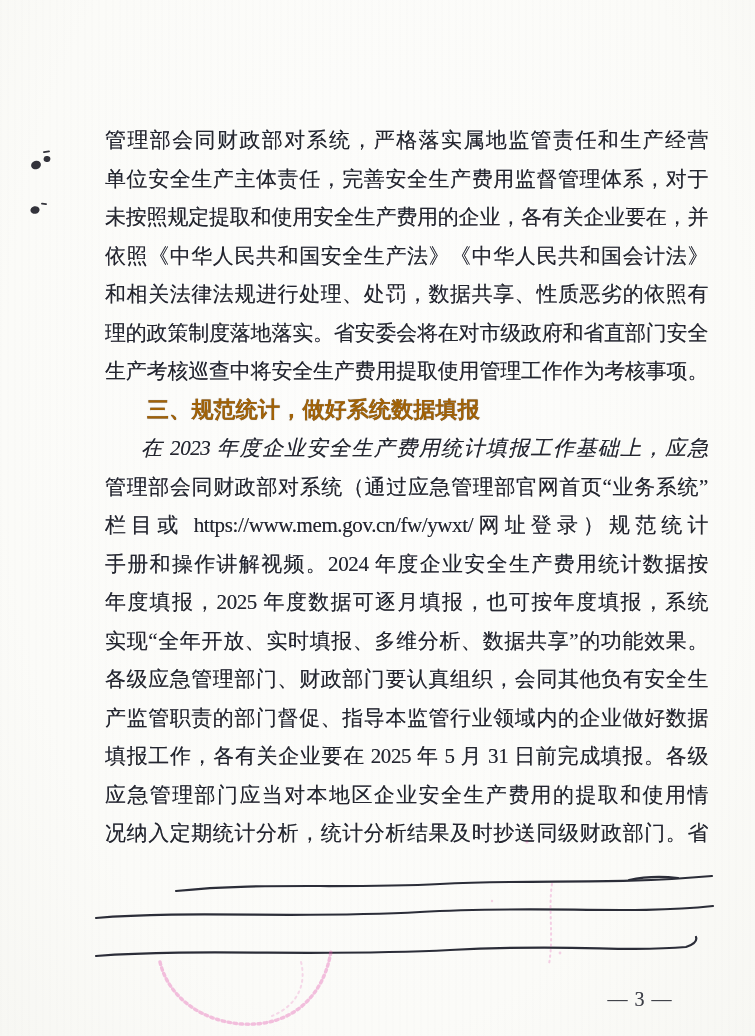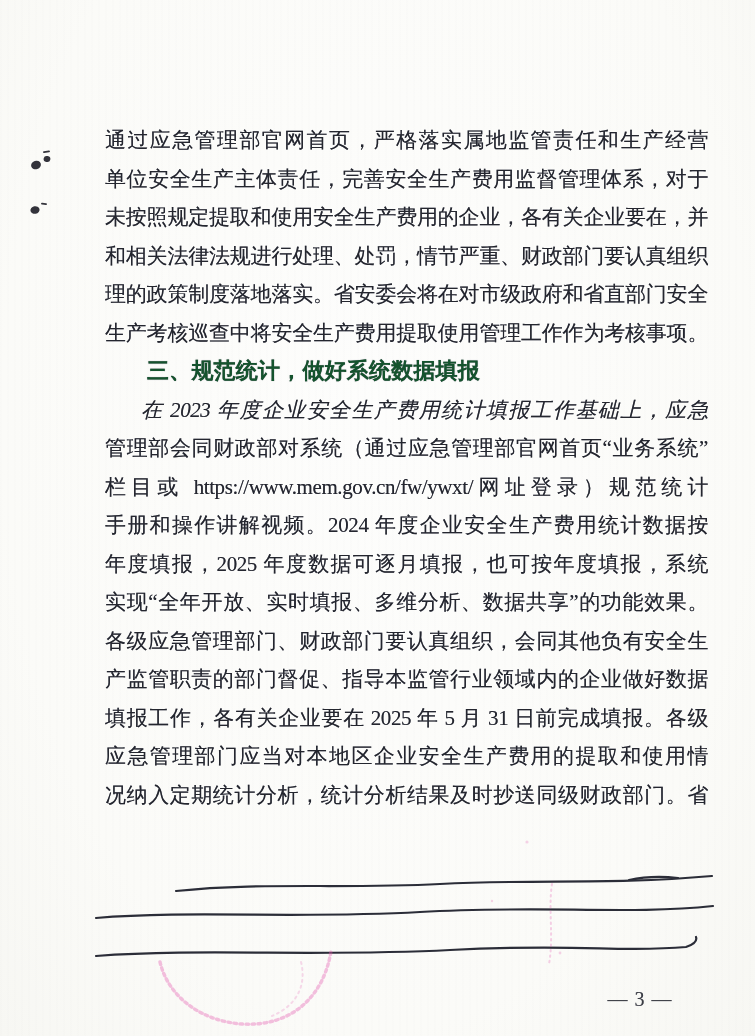--- a/index.html
+++ b/index.html
@@ -26,40 +26,41 @@
   }
   .jline{
     white-space:normal;
     text-align:justify;text-align-last:justify;
     overflow:hidden;
   }
   .indent{text-indent:36px;font-style:italic;}
   .heading{
     font-weight:bold;font-size:22px;letter-spacing:0.2px;
     text-align:left;text-align-last:left;text-indent:42px;
-    color:#14532d;
+    color:#a16207;
     text-shadow:0 0 0.7px rgba(25,27,45,0.7);
   }
   .pagenum{
     position:absolute;left:600px;top:988px;width:80px;
     font-size:20px;letter-spacing:1px;color:#3b3d45;text-align:center;
     text-shadow:0 0 0.5px rgba(50,52,70,0.4);
   }
   svg.overlay{position:absolute;left:0;top:0;pointer-events:none;}
 </style>
 </head>
 <body>
 
 <div class="paper"></div>
 
 <div class="textblock">
-  <div class="line jline">通过应急管理部官网首页，严格落实属地监管责任和生产经营</div>
+  <div class="line jline">管理部会同财政部对系统，严格落实属地监管责任和生产经营</div>
   <div class="line jline">单位安全生产主体责任，完善安全生产费用监督管理体系，对于</div>
   <div class="line jline">未按照规定提取和使用安全生产费用的企业，各有关企业要在，并</div>
-  <div class="line jline">和相关法律法规进行处理、处罚，情节严重、财政部门要认真组织</div>
+  <div class="line jline">依照《中华人民共和国安全生产法》《中华人民共和国会计法》</div>
+  <div class="line jline">和相关法律法规进行处理、处罚，数据共享、性质恶劣的依照有</div>
   <div class="line jline">理的政策制度落地落实。省安委会将在对市级政府和省直部门安全</div>
   <div class="line jline">生产考核巡查中将安全生产费用提取使用管理工作作为考核事项。</div>
   <div class="line heading">三、规范统计，做好系统数据填报</div>
   <div class="line jline indent">在 2023 年度企业安全生产费用统计填报工作基础上，应急</div>
   <div class="line jline">管理部会同财政部对系统（通过应急管理部官网首页“业务系统”</div>
   <div class="line jline">栏目或 https://www.mem.gov.cn/fw/ywxt/网址登录）规范统计</div>
   <div class="line jline">手册和操作讲解视频。2024 年度企业安全生产费用统计数据按</div>
   <div class="line jline">年度填报，2025 年度数据可逐月填报，也可按年度填报，系统</div>
   <div class="line jline">实现“全年开放、实时填报、多维分析、数据共享”的功能效果。</div>
   <div class="line jline">各级应急管理部门、财政部门要认真组织，会同其他负有安全生</div>

